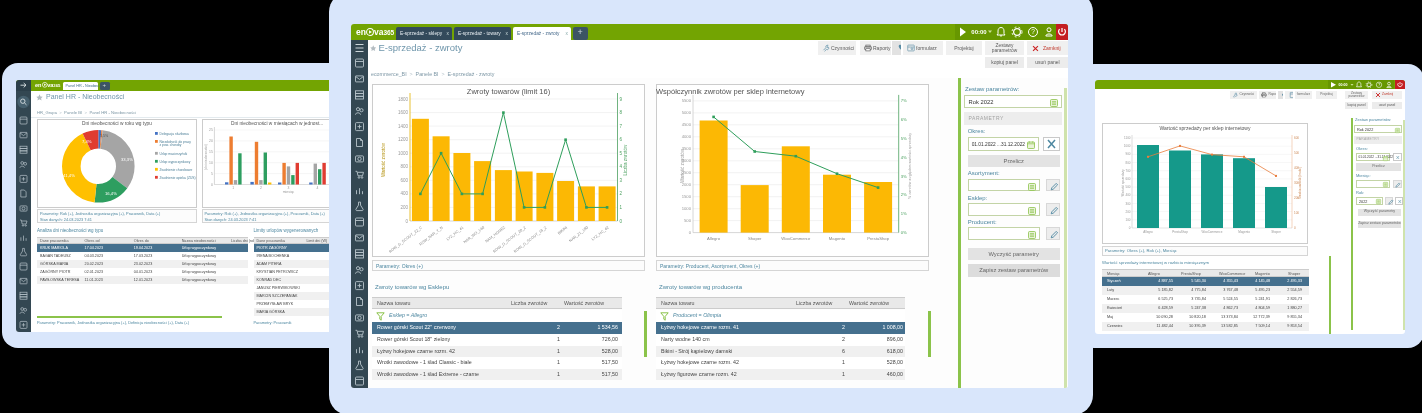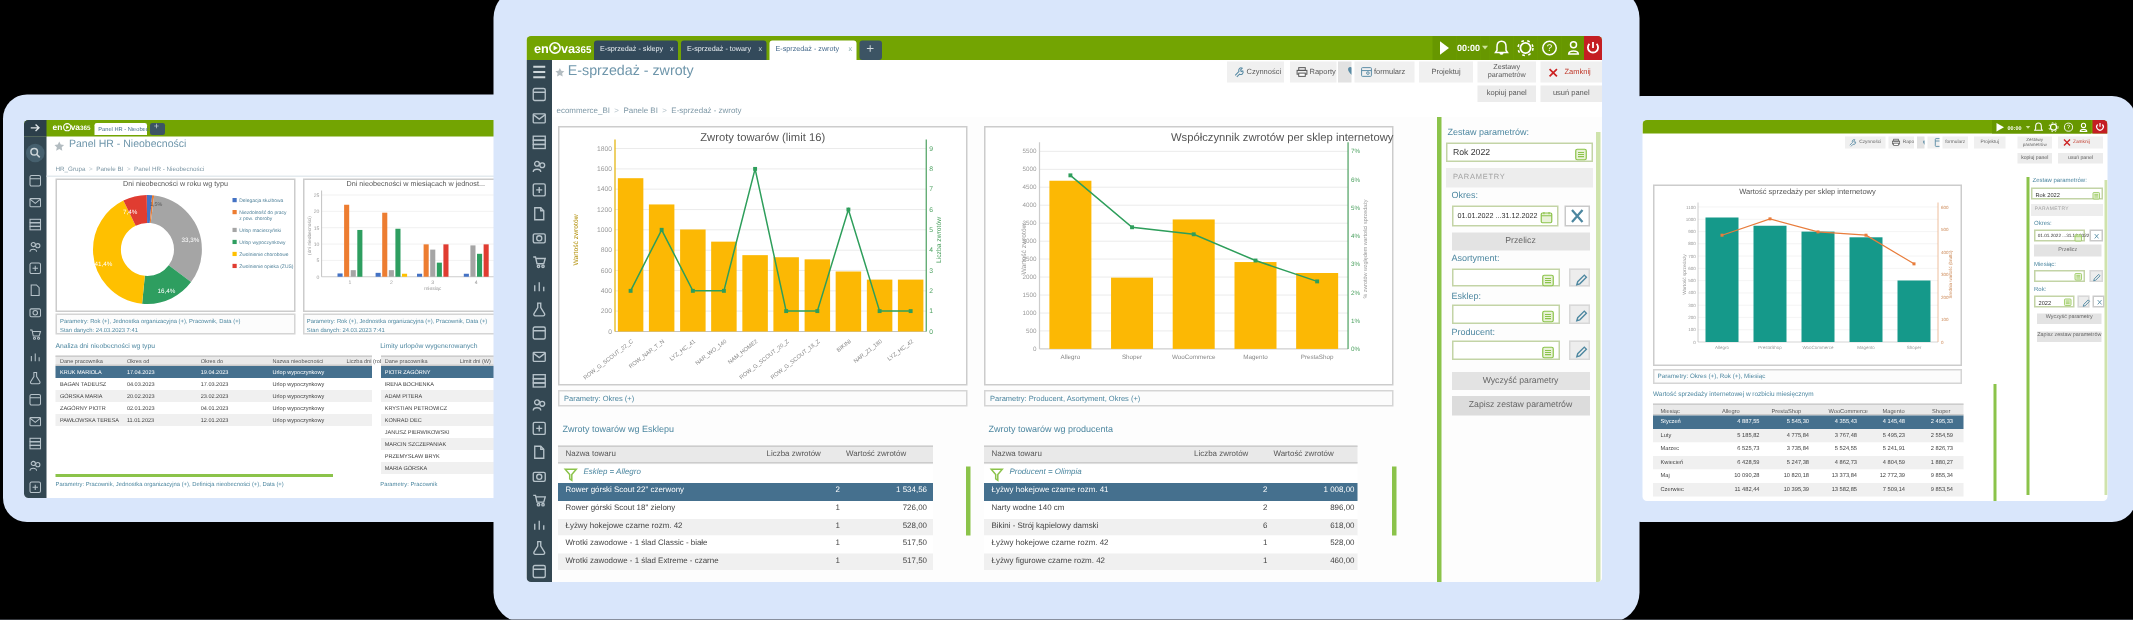--- a/index.html
+++ b/index.html
@@ -816,21 +816,21 @@
       <rect x="192.3" y="54.4" width="2.6" height="2.6" fill="#2e9e5b"></rect>
       <rect x="213.1" y="122.1" width="2.6" height="2.6" fill="#2e9e5b"></rect>
       <rect x="233.8" y="122.1" width="2.6" height="2.6" fill="#2e9e5b"></rect>
       <text x="13" y="76" font-size="4.5" fill="#b08c00" transform="rotate(-90 13 76)" text-anchor="middle" font-family="Liberation Sans">Wartość zwrotów</text>
       <text x="255" y="76" font-size="4.5" fill="#4ba05f" transform="rotate(-90 255 76)" text-anchor="middle" font-family="Liberation Sans">Liczba zwrotów</text>
     </svg>
 <div class="pfoot" style="left:21px;top:235.5px;width:273px;height:11.5px">
       <div class="t teal" style="left:3px;top:3px;font-size:5px">Parametry: Okres (+)</div>
     </div>
 <div class="panel" style="left:305px;top:60px;width:273px;height:173px"></div>
-<div class="t" style="left:305px;top:64px;width:273px;text-align:right;font-size:7.5px;color:#555">Współczynnik zwrotów per sklep internetowy</div>
+<div class="t" style="left:305px;top:64px;width:273px;text-align:left;font-size:7.5px;color:#555">Współczynnik zwrotów per sklep internetowy</div>
 <svg width="273" height="173" viewBox="0 0 273 173" style="left:305px;top:60px">
       <line x1="37.0" y1="148.6" x2="242.7" y2="148.6" stroke="#bbb" stroke-width="0.6"></line>
       <text x="35.0" y="150.0" font-size="4.2" fill="#999" text-anchor="end" font-family="Liberation Sans">0</text>
       <line x1="37.0" y1="136.6" x2="242.7" y2="136.6" stroke="#e9e9e9" stroke-width="0.6"></line>
       <text x="35.0" y="138.0" font-size="4.2" fill="#999" text-anchor="end" font-family="Liberation Sans">500</text>
       <line x1="37.0" y1="124.7" x2="242.7" y2="124.7" stroke="#e9e9e9" stroke-width="0.6"></line>
       <text x="35.0" y="126.1" font-size="4.2" fill="#999" text-anchor="end" font-family="Liberation Sans">1000</text>
       <line x1="37.0" y1="112.7" x2="242.7" y2="112.7" stroke="#e9e9e9" stroke-width="0.6"></line>
       <text x="35.0" y="114.1" font-size="4.2" fill="#999" text-anchor="end" font-family="Liberation Sans">1500</text>
       <line x1="37.0" y1="100.7" x2="242.7" y2="100.7" stroke="#e9e9e9" stroke-width="0.6"></line>

